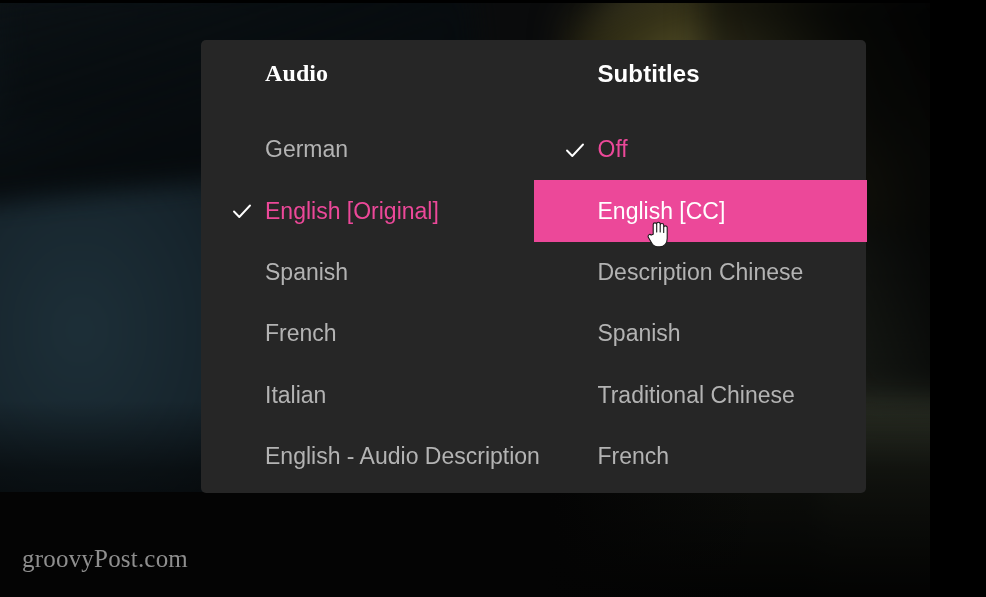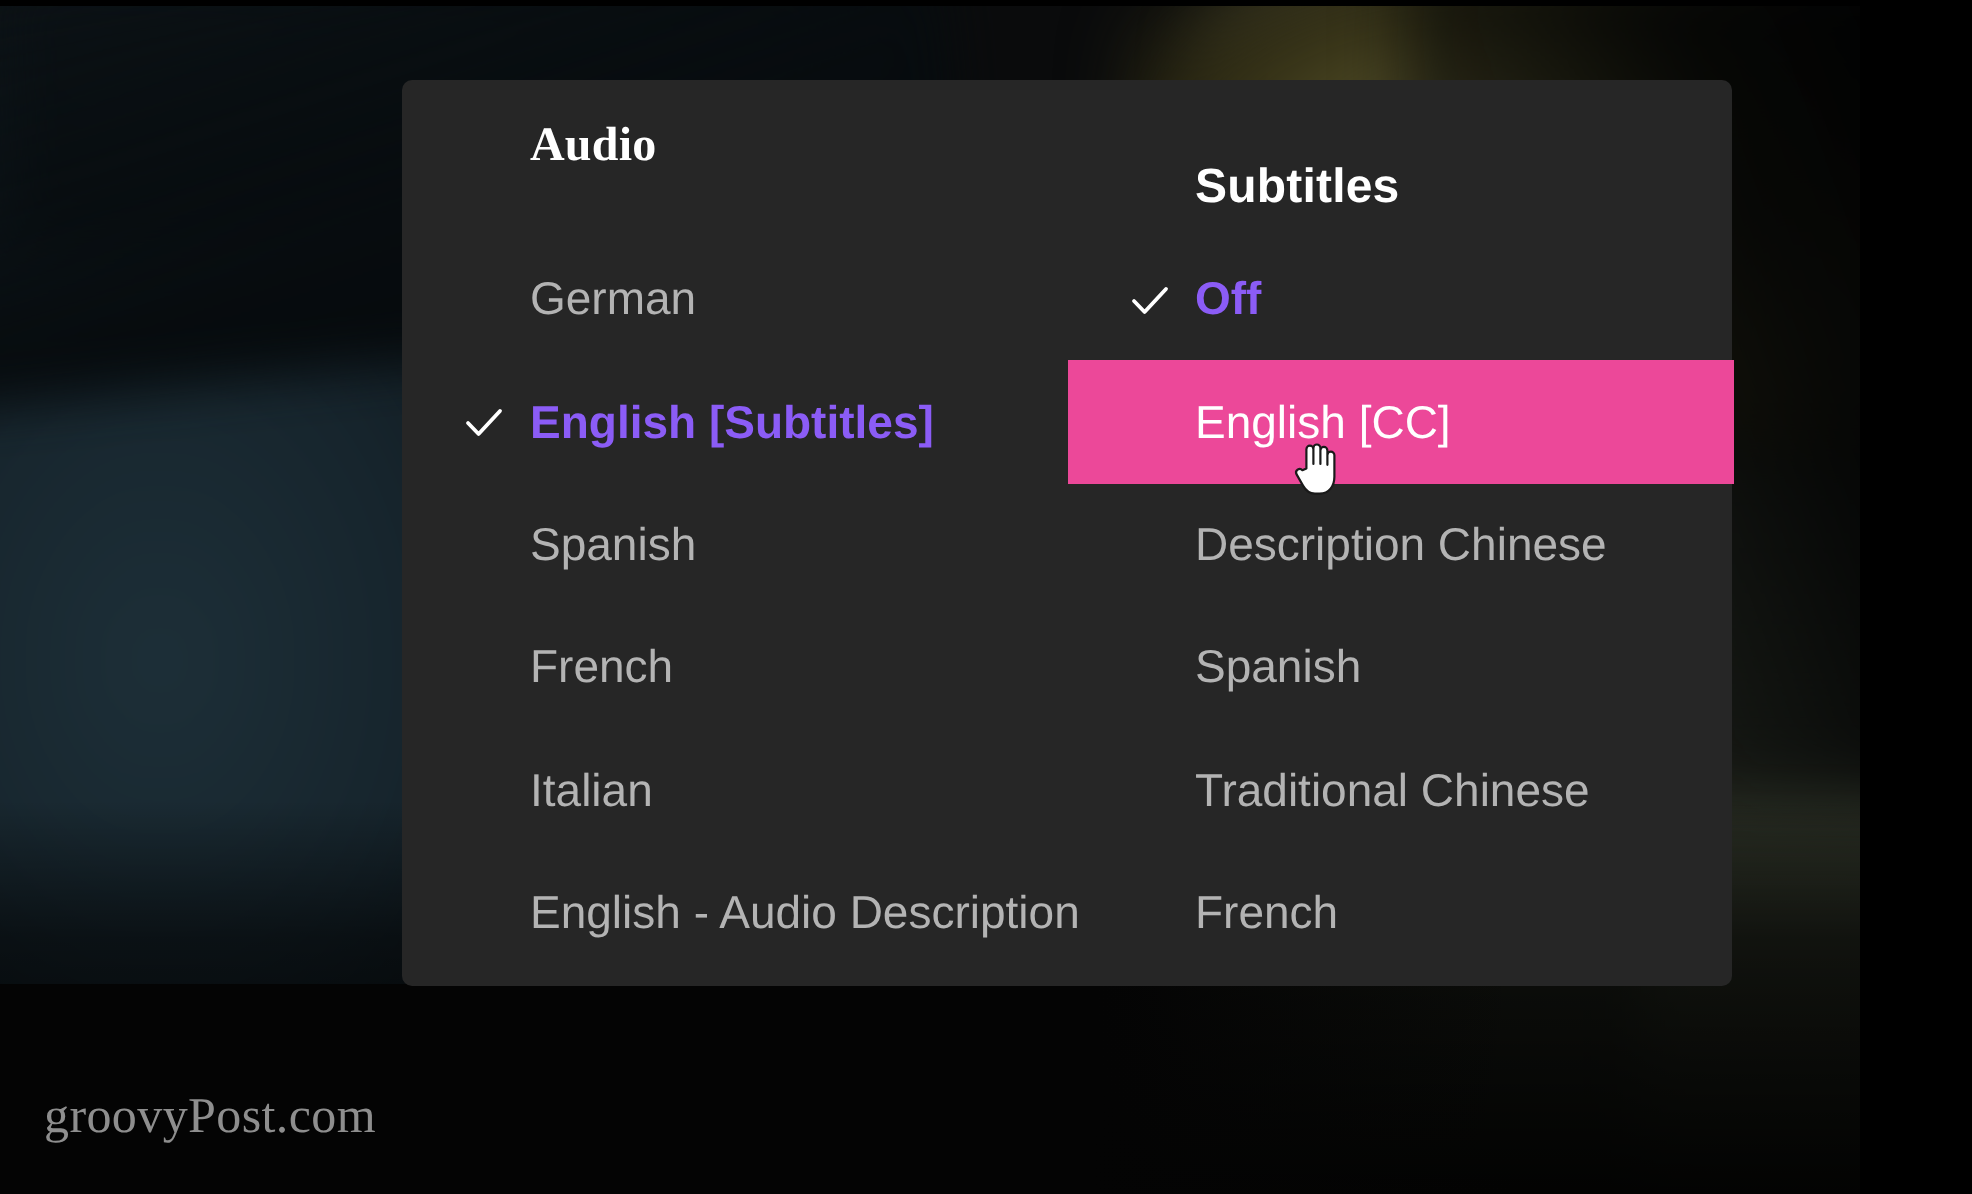--- a/index.html
+++ b/index.html
@@ -115,21 +115,21 @@
   }
   .column-title {
     position: absolute;
     top: 20px;
     font-size: 24px;
     font-weight: bold;
     color: #ffffff;
     letter-spacing: 0.1px;
   }
   #audio-column .column-title { left: 64px; font-family: Liberation Serif, serif; }
-  #subtitles-column .column-title { left: 64px; margin-top: 20px; }
+  #subtitles-column .column-title { left: 64px; }
 
   .track-list {
     position: absolute;
     top: 79px;
     left: 0;
     right: 0;
   }
   .track-item {
     position: relative;
     height: 61.4px;
@@ -138,22 +138,22 @@
     font-size: 23px;
     color: #b3b3b3;
     cursor: pointer;
   }
   .track-item .track-label {
     position: absolute;
     left: 64px;
     white-space: nowrap;
   }
   .track-item.selected .track-label {
-    color: #8b5cf6;
-    font-weight: bold;
+    color: #ec4899;
+    font-weight: normal;
   }
   .track-item .check {
     position: absolute;
     left: 30px;
     width: 22px;
     height: 22px;
     opacity: 0;
   }
   .track-item.selected .check { opacity: 1; }
   .track-item.hovered {
@@ -234,21 +234,21 @@
           </span>
           <span class="track-label">German</span>
         </div>
 
         <div class="track-item selected">
           <span class="check">
             <svg width="22" height="22" viewBox="0 0 22 22">
                 <path d="M3 11.5 L8.3 17 L19 5.5" fill="none" stroke="#ffffff" stroke-width="1.9" stroke-linecap="round" stroke-linejoin="round"></path>
               </svg>
           </span>
-          <span class="track-label">English [Subtitles]</span>
+          <span class="track-label">English [Original]</span>
         </div>
 
         <div class="track-item">
           <span class="check">
             <svg width="22" height="22" viewBox="0 0 22 22">
                 <path d="M3 11.5 L8.3 17 L19 5.5" fill="none" stroke="#ffffff" stroke-width="1.9" stroke-linecap="round" stroke-linejoin="round"></path>
               </svg>
           </span>
           <span class="track-label">Spanish</span>
         </div>

